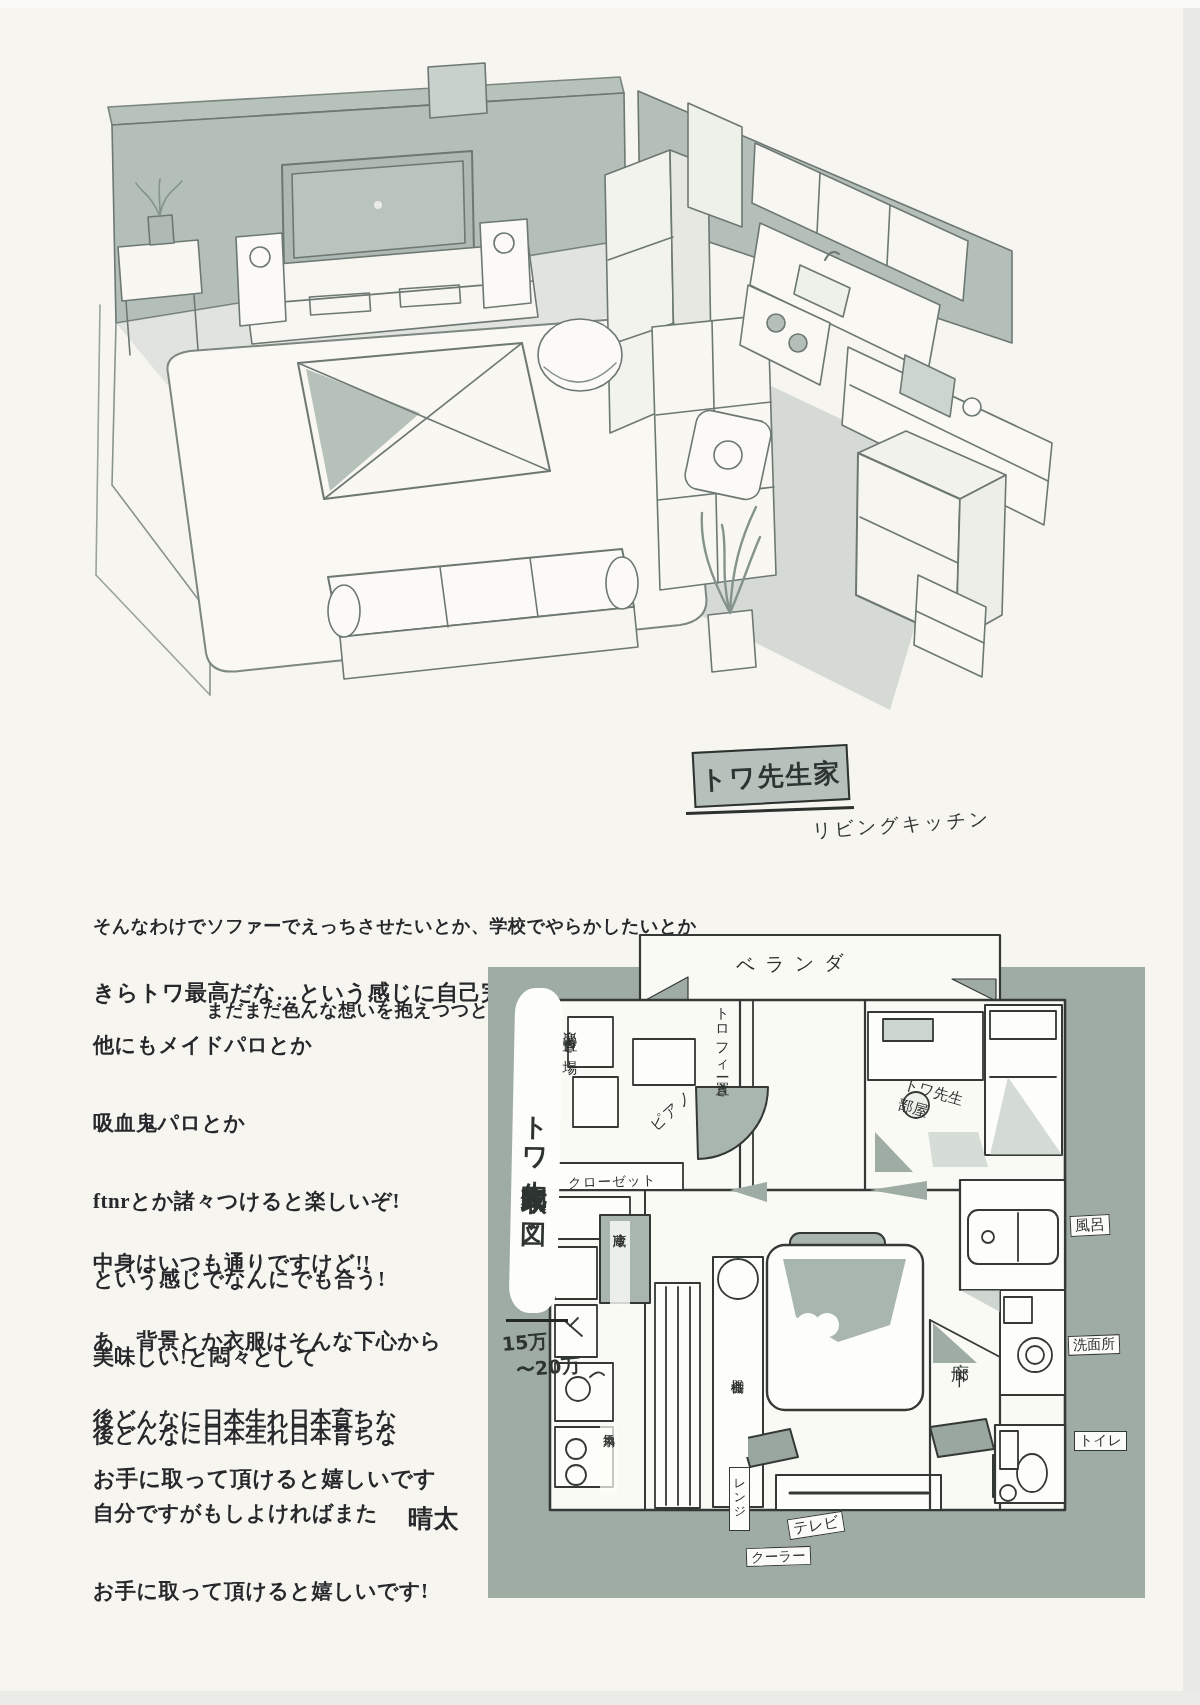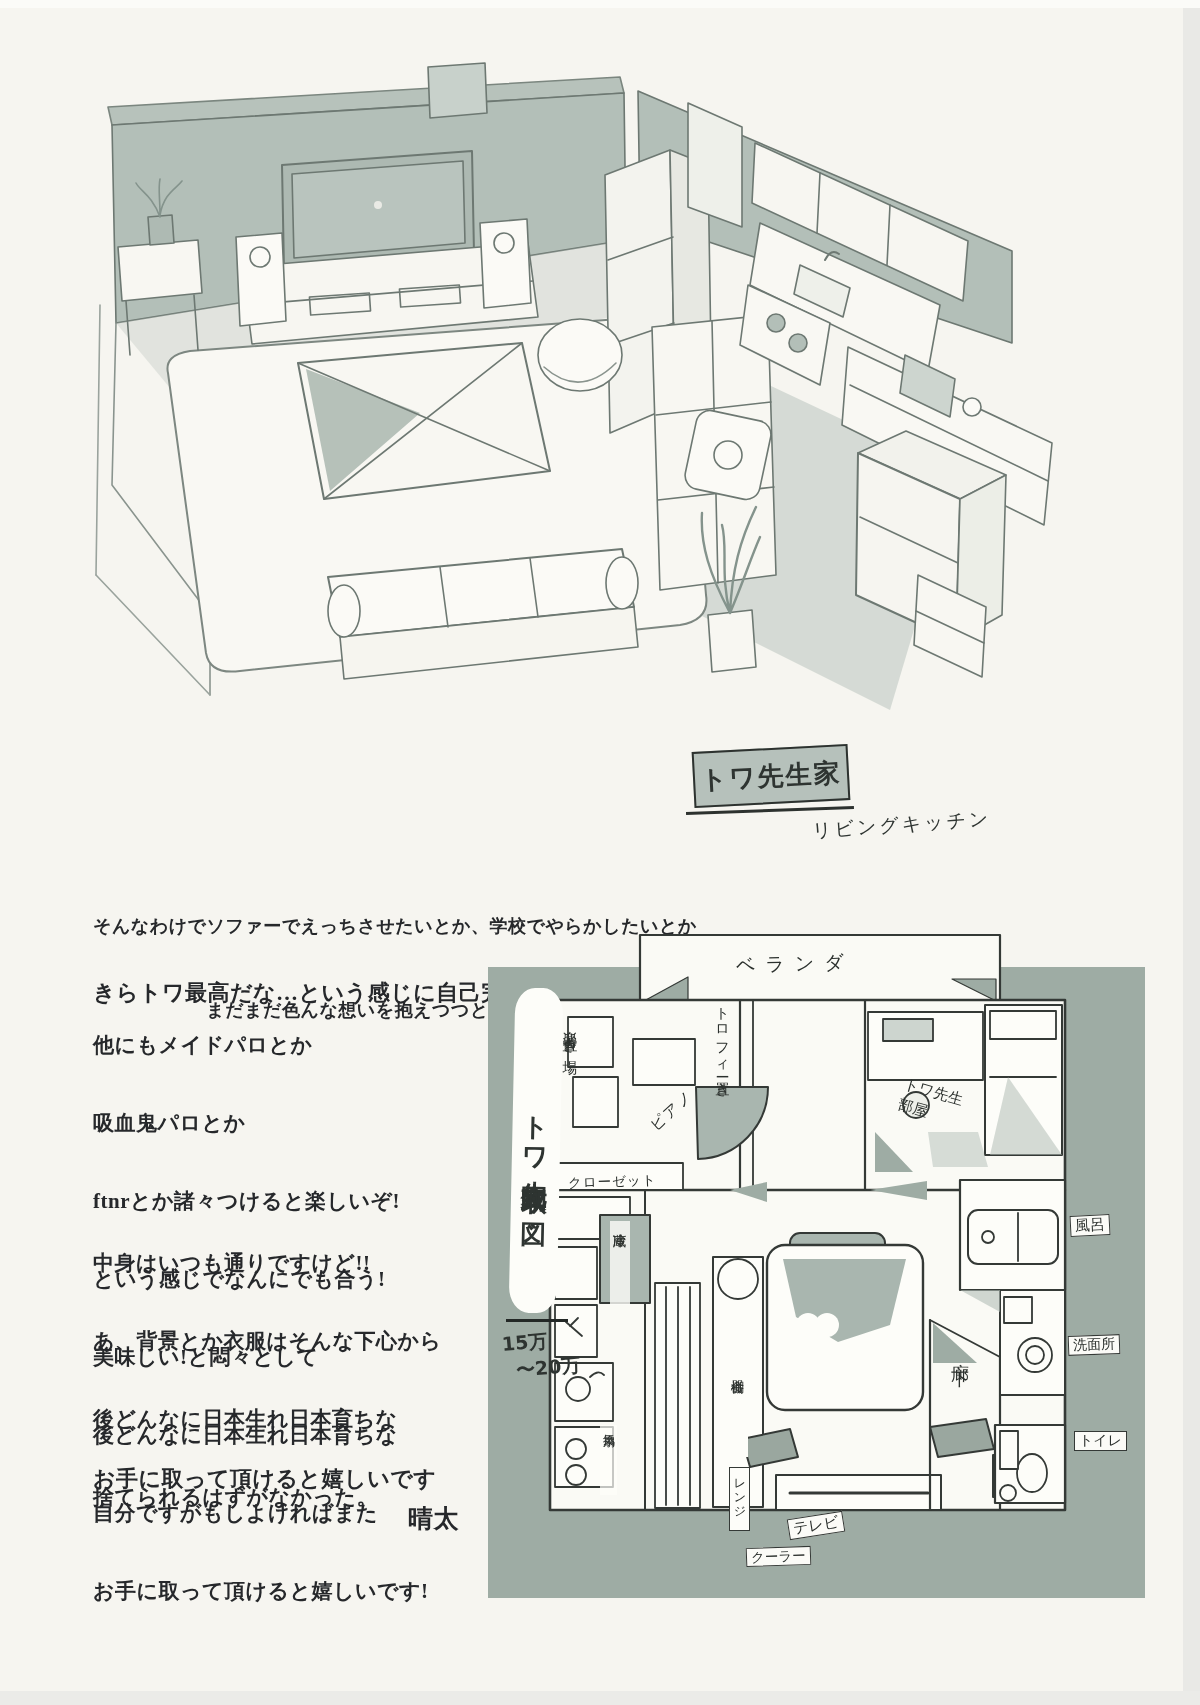--- a/index.html
+++ b/index.html
@@ -142,21 +142,20 @@
     <div>という感じでなんにでも合う!</div>
     <div>美味しい!と悶々として</div>
     <div>後どんなに日本生れ日本育ちな</div>
     <div>自分ですがもしよければまた</div>
     <div>お手に取って頂けると嬉しいです!</div>
   </div>
   <div class="abs ptxt" style="left:93px;top:1198px;">
     <div>中身はいつも通りですけど!!</div>
     <div>あ、背景とか衣服はそんな下心から</div>
     <div>後どんなに日本生れ日本育ちな</div>
-    <div>捨てられるはずがなかった。</div>
     
   </div>
   <div class="abs ptxt" style="left:93px;top:1414px;font-size:22px;">
     <div>お手に取って頂けると嬉しいです</div>
   </div>
   <div class="abs ptxt" style="left:408px;top:1506px;font-size:25px;font-weight:700;">晴太</div>
 
   <div class="abs" style="left:488px;top:967px;width:657px;height:631px;background:#9eaca4;">
 
     <svg class="abs" style="left:50px;top:-40px;" width="600" height="630" viewBox="0 0 600 630">

